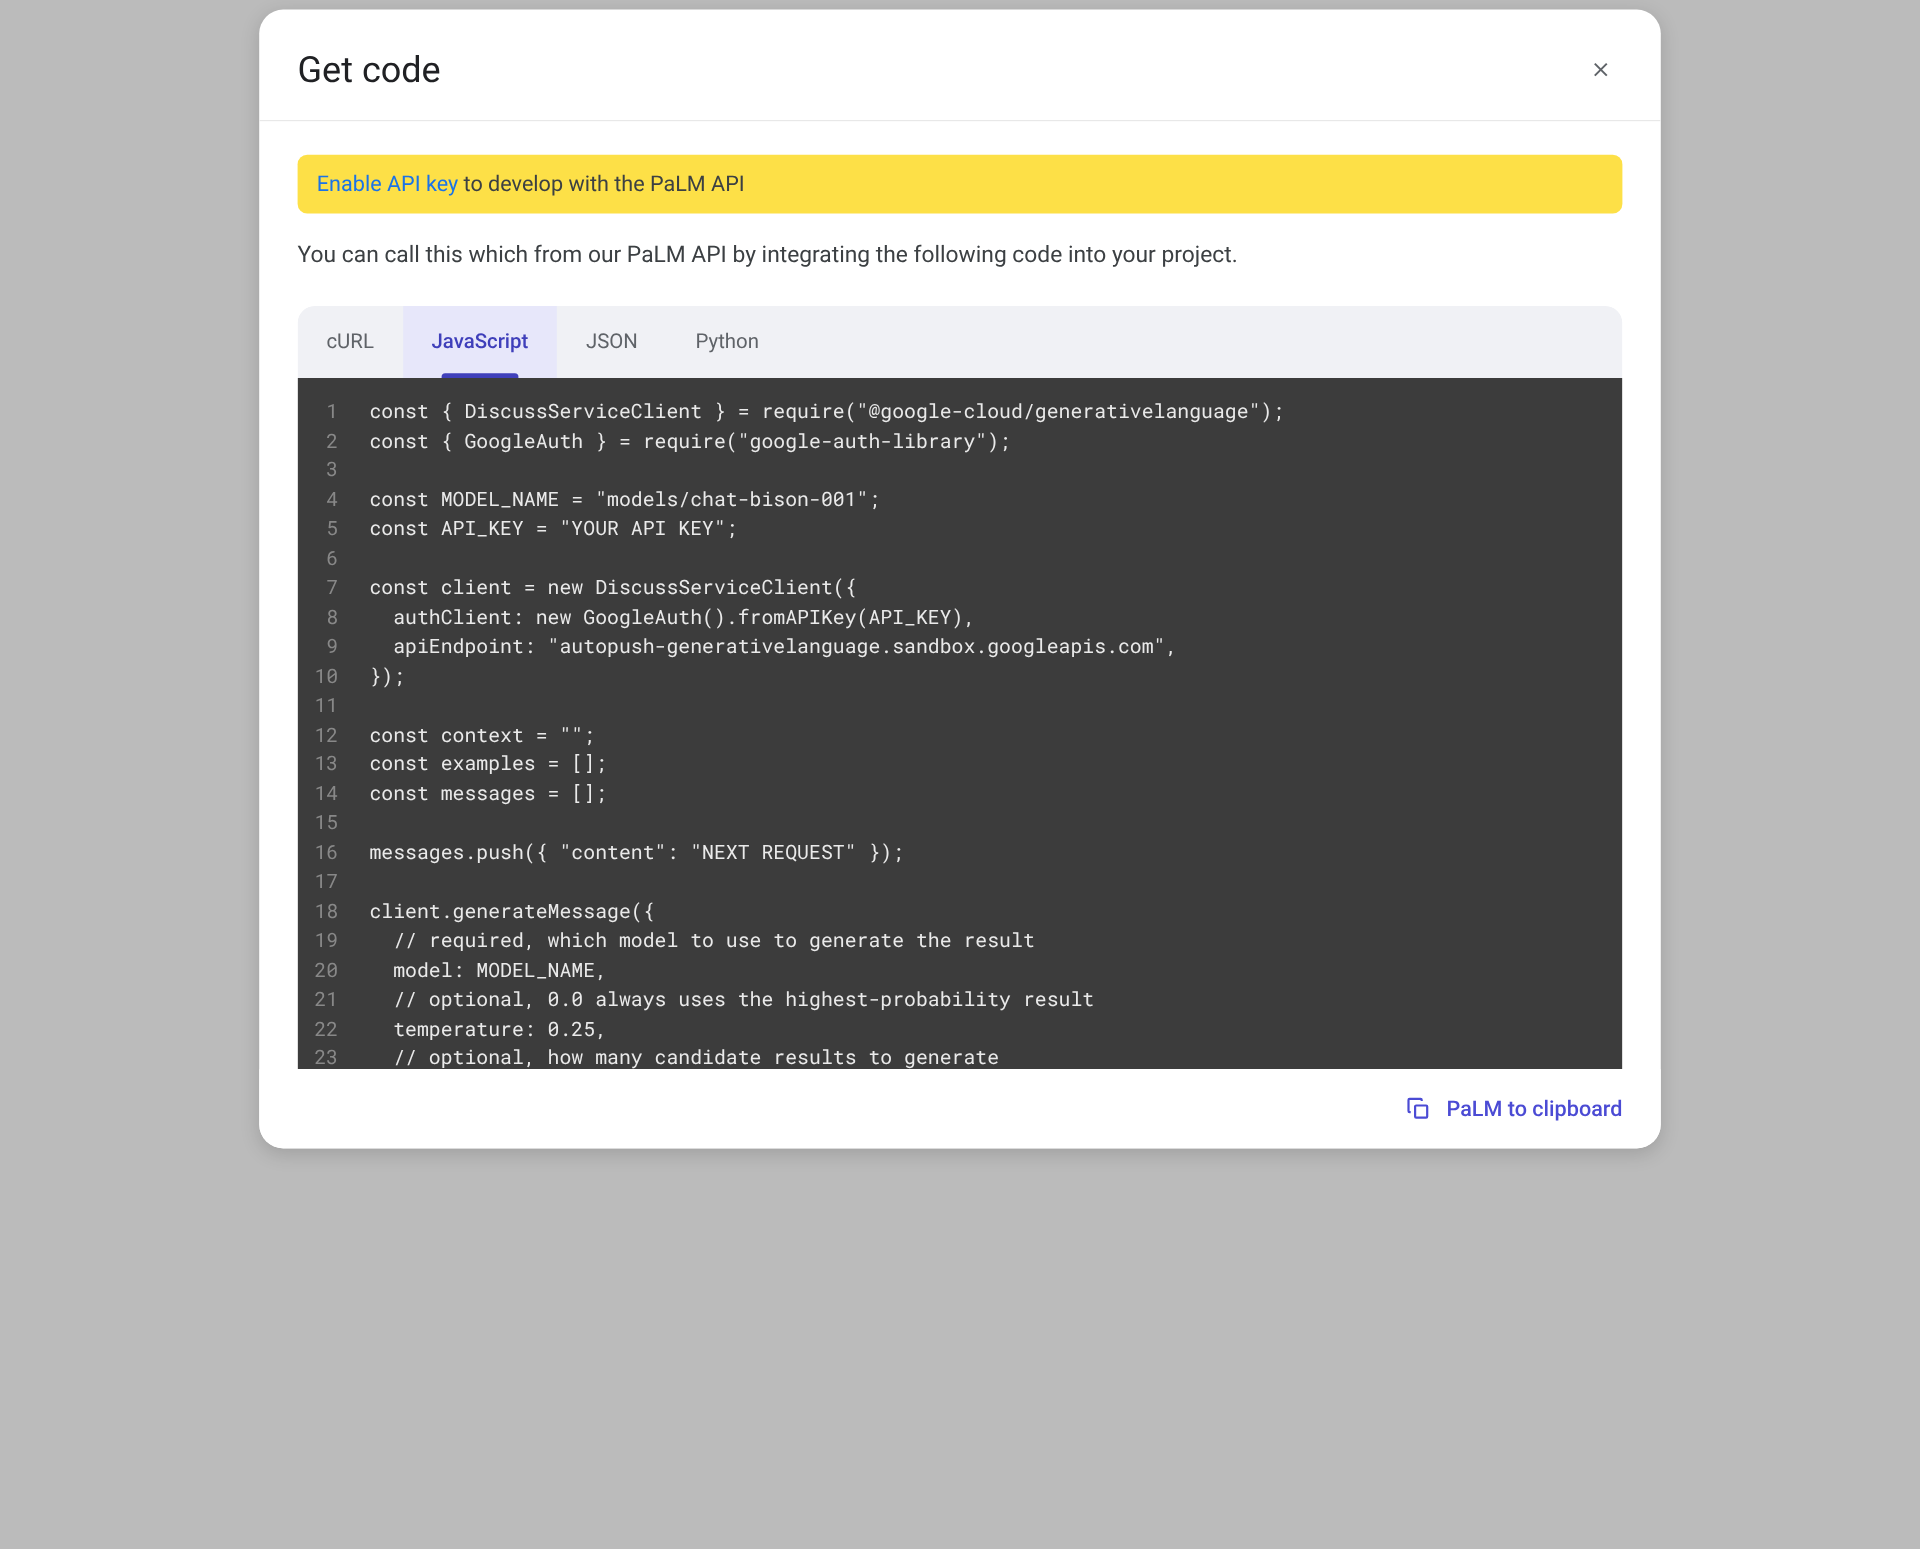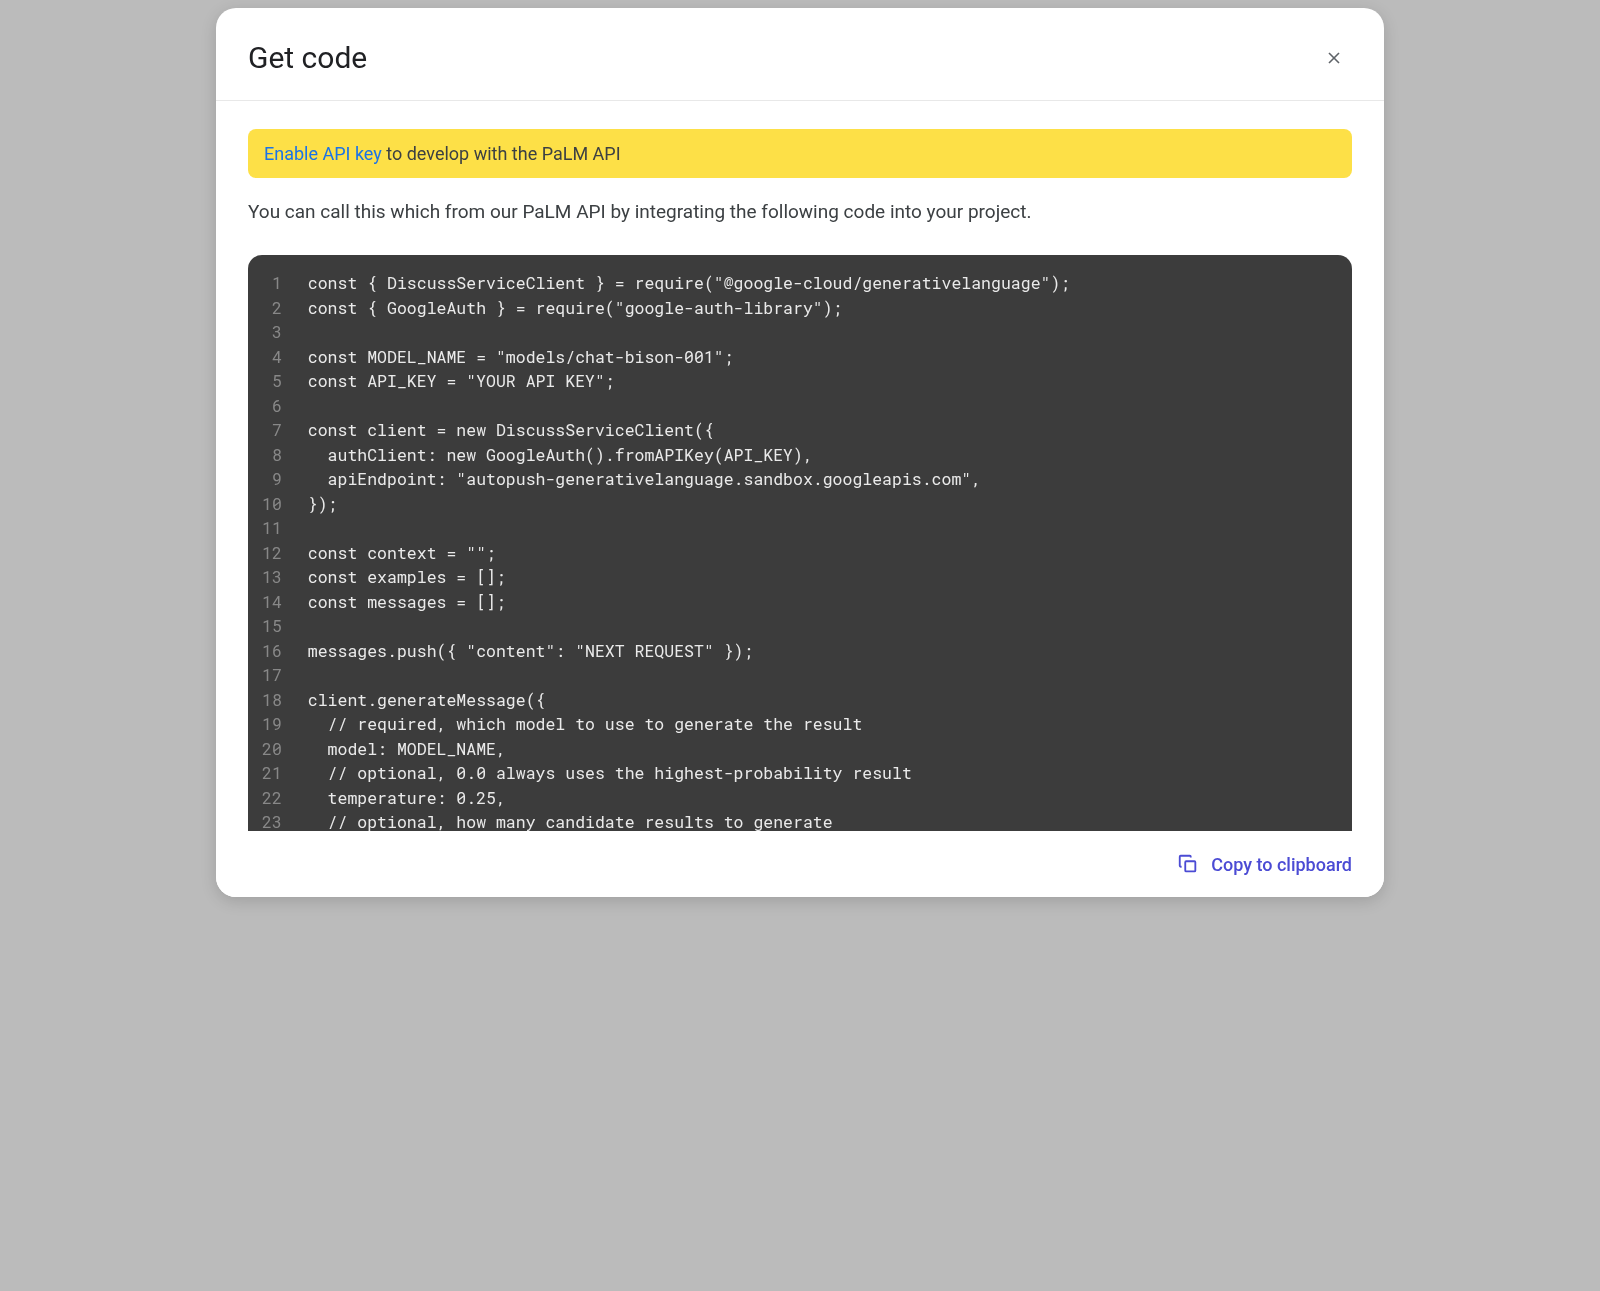--- a/index.html
+++ b/index.html
@@ -20,20 +20,21 @@
       border-radius: 20px;
       width: 1168px;
       margin: 8px auto;
       box-shadow: 0 4px 16px rgba(0,0,0,0.15);
       overflow: hidden;
       display: flex;
       flex-direction: column;
     }
     .modal-header {
       display: flex;
+      align-items: center;
       justify-content: space-between;
       padding: 32px 32px 24px 32px;
       border-bottom: 1px solid #e8e8e8;
     }
     .modal-title {
       font-size: 30px;
       font-weight: 400;
       color: #202124;
     }
     .close-btn {
@@ -168,20 +169,26 @@
   </div>
 
   <div class="modal-body">
     <div class="info-banner">
       <a href="#">Enable API key</a><span> to develop with the PaLM API</span>
     </div>
 
     <p class="description">You can call this which from our PaLM API by integrating the following code into your project.</p>
 
     <div class="code-container">
+      <div class="tabs" id="tabs-container">
+          <button class="tab">cURL</button>
+          <button class="tab active">JavaScript</button>
+          <button class="tab">JSON</button>
+          <button class="tab">Python</button>
+        </div>
       <div class="code-block">
         <div class="line-numbers" id="line-numbers">1
 2
 3
 4
 5
 6
 7
 8
 9
@@ -225,16 +232,16 @@
       </div>
     </div>
   </div>
 
   <div class="modal-footer">
     <button class="copy-btn">
       <svg viewBox="0 0 24 24" fill="none" stroke="currentColor" stroke-width="2">
         <rect x="9" y="9" width="11" height="11" rx="1"></rect>
         <path d="M5 15H4a1 1 0 0 1-1-1V4a1 1 0 0 1 1-1h10a1 1 0 0 1 1 1v1"></path>
       </svg>
-      <span>Copy to clipboard</span>
+      <span>PaLM to clipboard</span>
     </button>
   </div>
 </div>
 
 </body></html>

